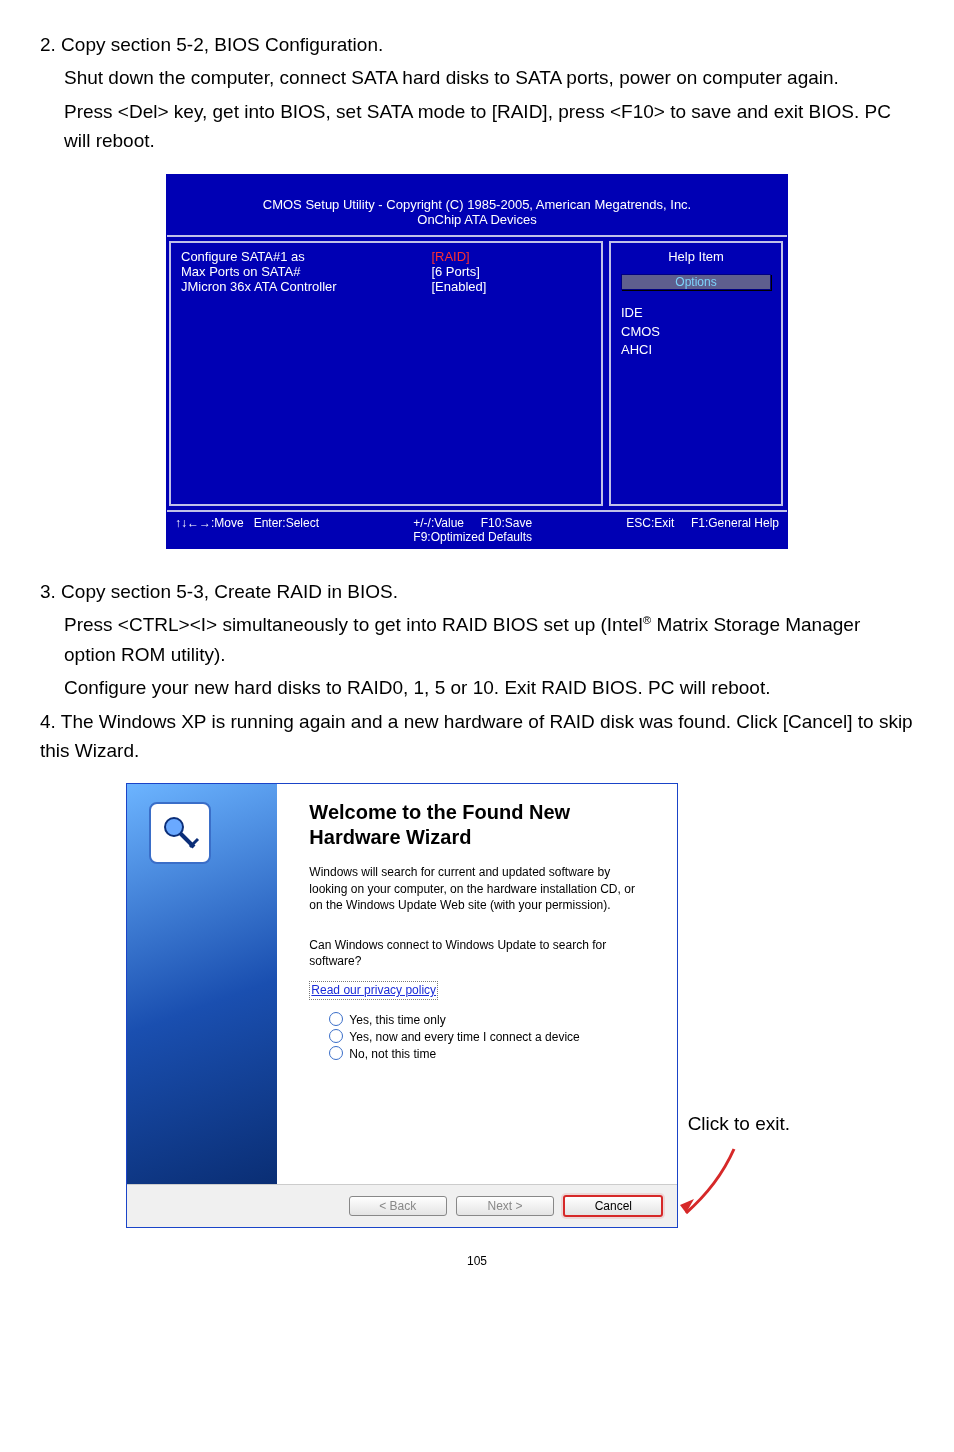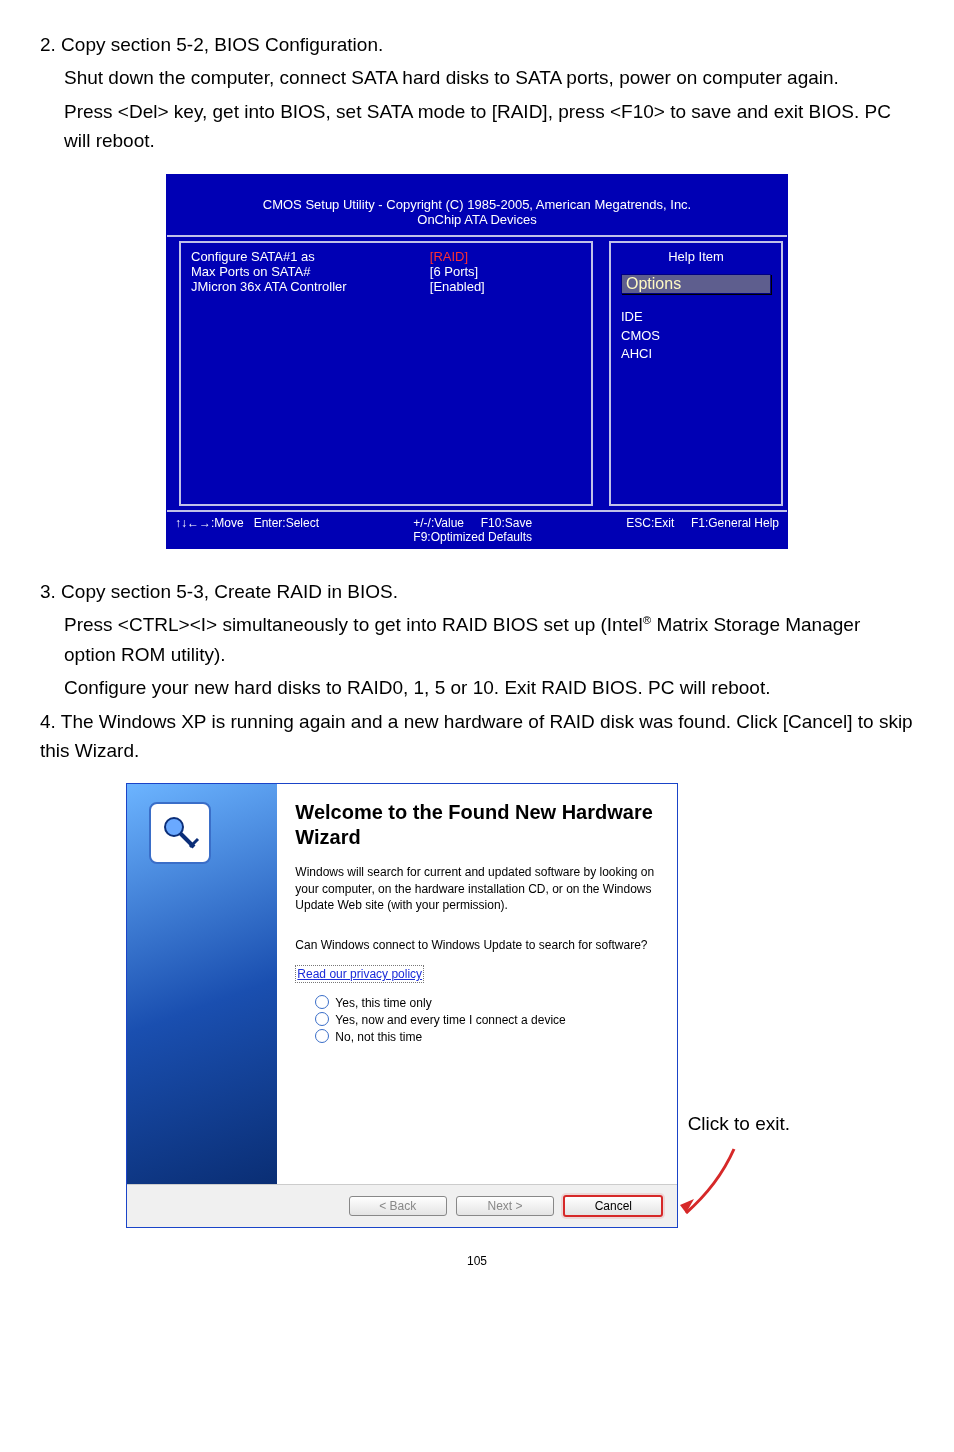--- a/index.html
+++ b/index.html
@@ -32,43 +32,44 @@
   .bios-body {
     display: flex; gap: 4px;
     border: 2px solid #c0c0e8;
     border-left: none; border-right: none;
     padding: 4px 0;
     background: #0000b4;
   }
   .bios-left {
     flex: 1;
     border: 2px solid #c0c0e8;
-    margin: 0 12px;
+    margin: 0 2px;
     padding: 6px 10px 210px;
     display: flex;
     gap: 30px;
   }
   .bios-left .col-labels { width: 58%; }
   .bios-left .col-vals { width: 42%; }
   .bios-left .raid { color: #ff3030; }
   .bios-right {
     width: 150px;
     border: 2px solid #c0c0e8;
     margin-right: 4px;
     padding: 6px 10px;
   }
   .help-title { text-align: center; margin-bottom: 10px; }
   .options-box {
     background: #5e5e8e;
-    color: #fef9c3;
+    color: #7dd3fc;
+    text-align: center;
     padding: 0 4px;
     margin: 4px 0 14px;
     border: 1px solid #000080;
     box-shadow: 1px 1px 0 #000;
-    font-size: 16px;
+    font-size: 12px;
   }
   .mode-list div { line-height: 1.45; }
   .bios-footer {
     padding: 4px 8px;
     display: flex;
     justify-content: space-between;
     font-size: 12px;
   }
   .bios-footer-row { white-space: pre; }
 
@@ -97,21 +98,21 @@
     position: relative;
     min-height: 400px;
   }
   .wiz-side-icon {
     position: absolute; top: 18px; left: 22px;
     width: 58px; height: 58px;
     background: #fff; border: 2px solid #3a6ec8; border-radius: 8px;
     display: flex; align-items: center; justify-content: center;
   }
   .wiz-side-icon svg { width: 40px; height: 40px; }
-  .wiz-main { flex: 1; padding: 16px 18px 12px; color: #000; }
+  .wiz-main { flex: 1; padding: 16px 32px 12px; color: #000; }
   .wiz-h1 { font-size: 20px; font-weight: bold; line-height: 1.25; margin-bottom: 14px; }
   .wiz-p { margin-bottom: 12px; line-height: 1.35; }
   .wiz-link { color: #1a2bd8; text-decoration: underline; border: 1px dotted #777; padding: 0 1px; display: inline-block; }
   .wiz-radio { margin: 2px 0 2px 20px; }
   .wiz-radio .r { display:inline-block; width:12px; height:12px; border:1px solid #3a6ec8; border-radius:50%; margin-right:6px; vertical-align:-2px; }
   .wiz-buttons {
     border-top: 1px solid #ccc;
     padding: 10px 14px;
     text-align: right;
     background: #f0f0f0;

